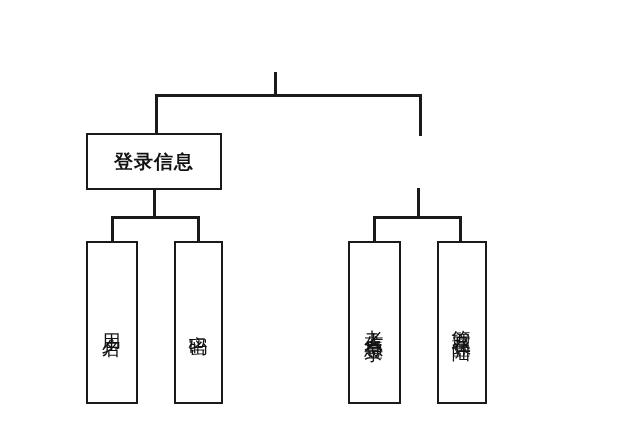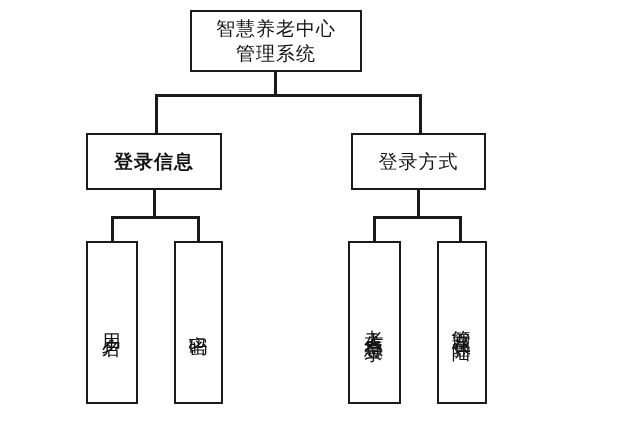--- a/index.html
+++ b/index.html
@@ -80,32 +80,25 @@
   <div class="conn conn-v" style="left:153px; top:188px; width:3px; height:30px;"></div>
   <div class="conn conn-h" style="left:111px; top:216px; width:89px; height:3px;"></div>
   <div class="conn conn-v" style="left:111px; top:216px; width:3px; height:28px;"></div>
   <div class="conn conn-v" style="left:197px; top:216px; width:3px; height:28px;"></div>
 
   <div class="conn conn-v" style="left:417px; top:188px; width:3px; height:30px;"></div>
   <div class="conn conn-h" style="left:373px; top:216px; width:89px; height:3px;"></div>
   <div class="conn conn-v" style="left:373px; top:216px; width:3px; height:28px;"></div>
   <div class="conn conn-v" style="left:459px; top:216px; width:3px; height:28px;"></div>
 
-  <div class="node lvl1" id="node-root">
-    <div class="node-label">智慧养老中心
-管理系统</div>
-  </div>
 
   <div class="node lvl2" id="node-login-info">
     <div class="node-label">登录信息</div>
   </div>
 
-  <div class="node lvl2" id="node-login-method">
-    <div class="node-label">登录方式</div>
-  </div>
 
   <div class="node leaf" id="node-username">
     <div class="node-label">用户名</div>
   </div>
 
   <div class="node leaf" id="node-password">
     <div class="node-label">密码</div>
   </div>
 
   <div class="node leaf" id="node-elder-login">

